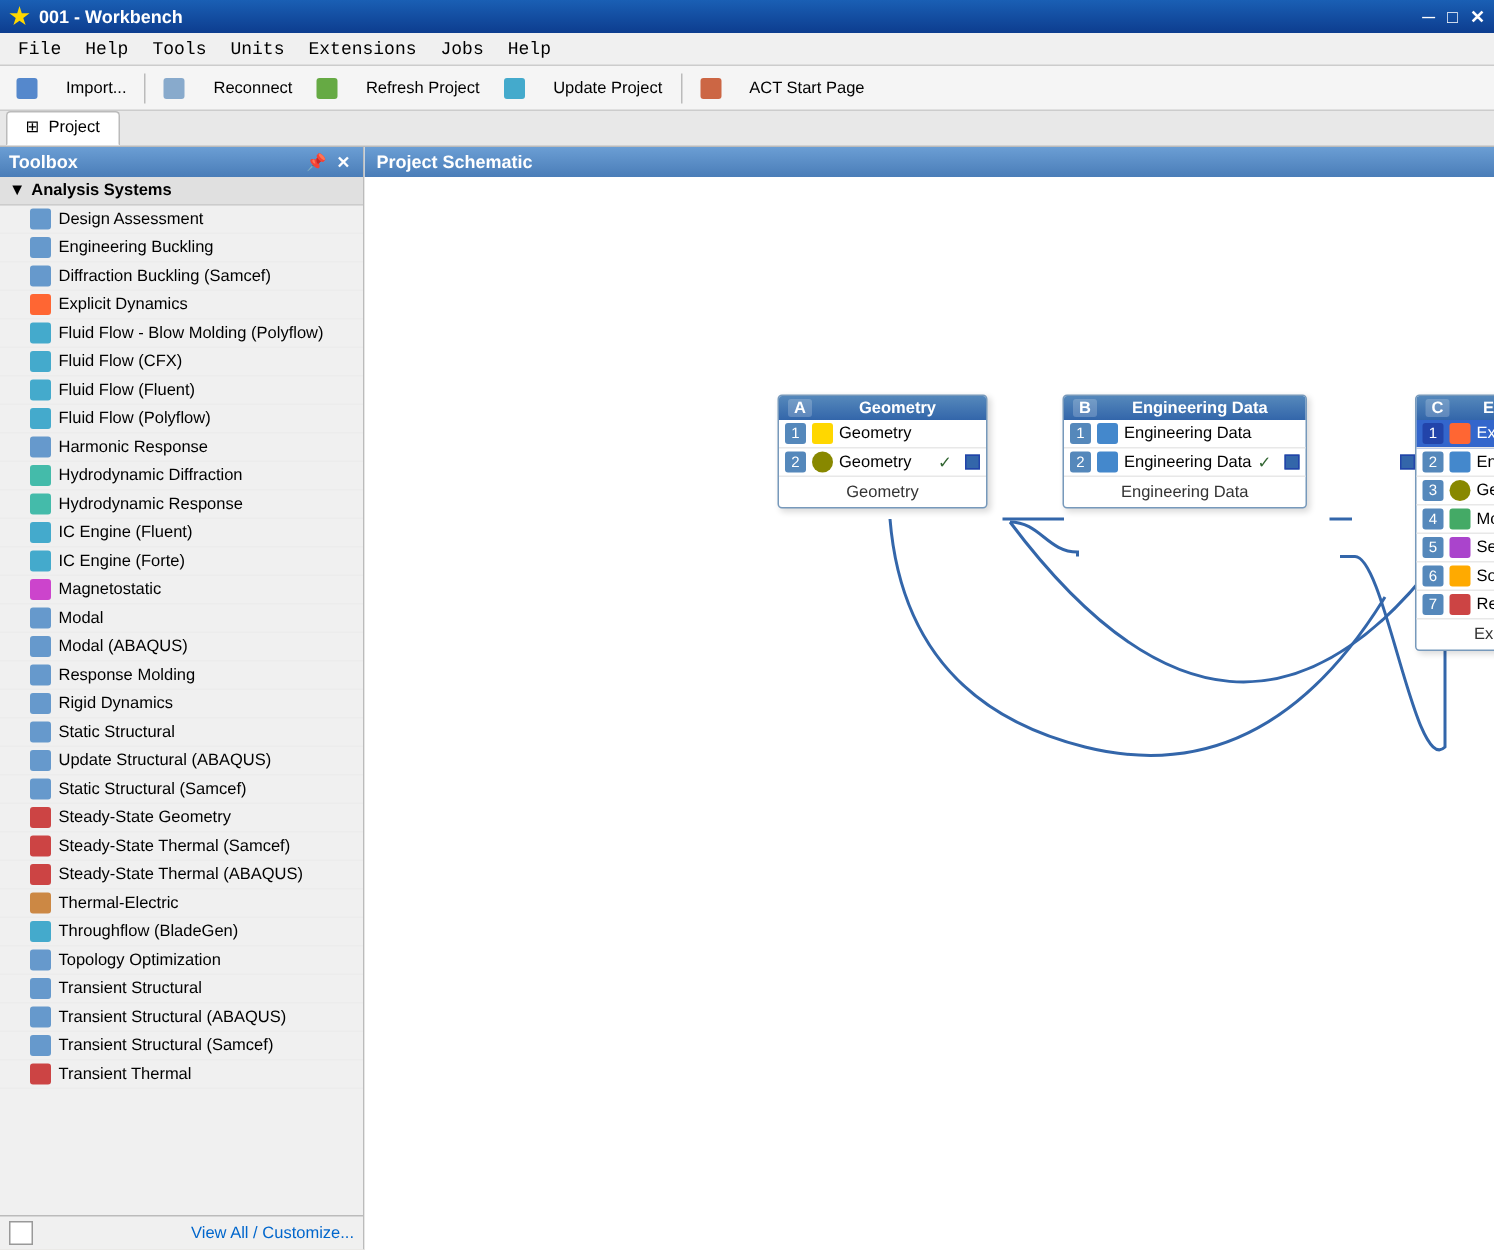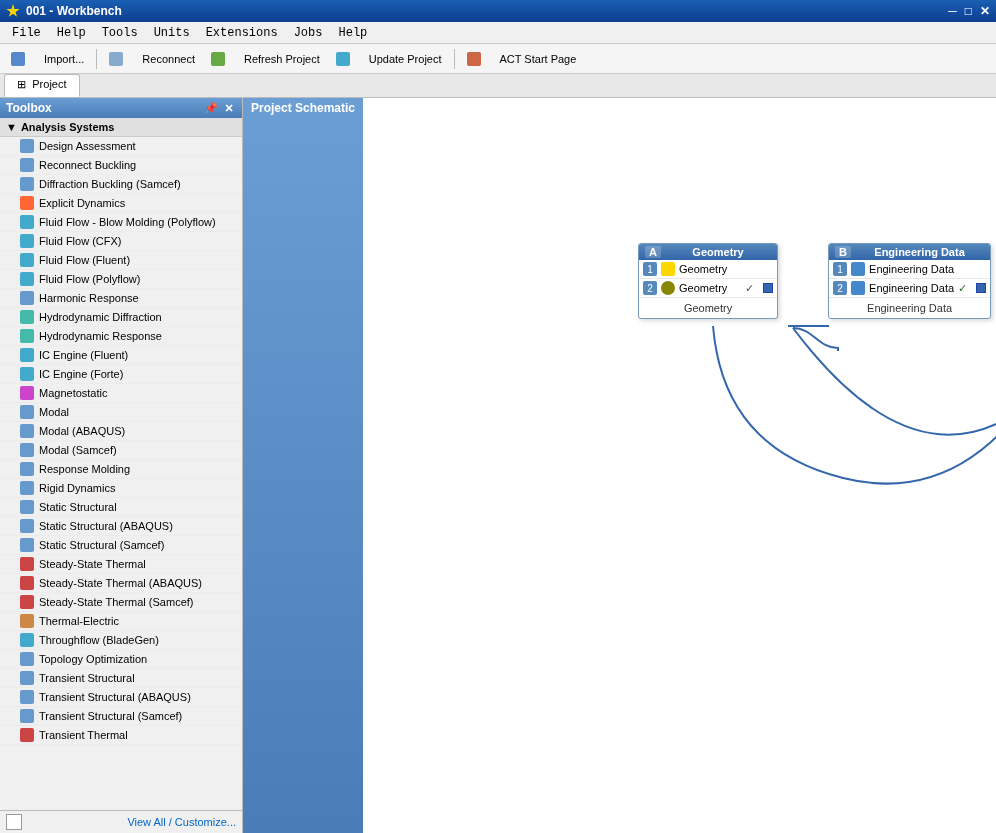--- a/index.html
+++ b/index.html
@@ -145,21 +145,21 @@
       justify-content: space-between;
     }
     #toolbox-footer input {
       width: 16px; height: 16px; border: 1px solid #999; background: white;
     }
 
     
     #schematic-panel {
       flex: 1;
       display: flex;
-      flex-direction: row;
+      flex-direction: column;
       background: white;
       overflow: hidden;
     }
     #schematic-header {
       background: linear-gradient(to bottom, #6b9ed4, #4a7db8);
       color: white;
       padding: 3px 8px;
       font-size: 12px;
       font-weight: bold;
     }
@@ -331,21 +331,21 @@
         <span>▼</span>
         <span>Analysis Systems</span>
       </div>
 
       <div class="toolbox-item">
         <div class="item-icon" style="background:#6699cc;"></div>
         <span>Design Assessment</span>
       </div>
       <div class="toolbox-item">
         <div class="item-icon" style="background:#6699cc;"></div>
-        <span>Reconnect Buckling</span>
+        <span>Engineering Buckling</span>
       </div>
       <div class="toolbox-item">
         <div class="item-icon" style="background:#6699cc;"></div>
         <span>Diffraction Buckling (Samcef)</span>
       </div>
       <div class="toolbox-item">
         <div class="item-icon" style="background:#ff6633;"></div>
         <span>Explicit Dynamics</span>
       </div>
       <div class="toolbox-item">
@@ -391,53 +391,49 @@
       <div class="toolbox-item">
         <div class="item-icon" style="background:#6699cc;"></div>
         <span>Modal</span>
       </div>
       <div class="toolbox-item">
         <div class="item-icon" style="background:#6699cc;"></div>
         <span>Modal (ABAQUS)</span>
       </div>
       <div class="toolbox-item">
         <div class="item-icon" style="background:#6699cc;"></div>
-        <span>Modal (Samcef)</span>
-      </div>
-      <div class="toolbox-item">
-        <div class="item-icon" style="background:#6699cc;"></div>
         <span>Response Molding</span>
       </div>
       <div class="toolbox-item">
         <div class="item-icon" style="background:#6699cc;"></div>
         <span>Rigid Dynamics</span>
       </div>
       <div class="toolbox-item">
         <div class="item-icon" style="background:#6699cc;"></div>
         <span>Static Structural</span>
       </div>
       <div class="toolbox-item">
         <div class="item-icon" style="background:#6699cc;"></div>
-        <span>Static Structural (ABAQUS)</span>
+        <span>Update Structural (ABAQUS)</span>
       </div>
       <div class="toolbox-item">
         <div class="item-icon" style="background:#6699cc;"></div>
         <span>Static Structural (Samcef)</span>
       </div>
       <div class="toolbox-item">
         <div class="item-icon" style="background:#cc4444;"></div>
-        <span>Steady-State Thermal</span>
+        <span>Steady-State Geometry</span>
+      </div>
+      <div class="toolbox-item">
+        <div class="item-icon" style="background:#cc4444;"></div>
+        <span>Steady-State Thermal (Samcef)</span>
       </div>
       <div class="toolbox-item">
         <div class="item-icon" style="background:#cc4444;"></div>
         <span>Steady-State Thermal (ABAQUS)</span>
-      </div>
-      <div class="toolbox-item">
-        <div class="item-icon" style="background:#cc4444;"></div>
-        <span>Steady-State Thermal (Samcef)</span>
       </div>
       <div class="toolbox-item">
         <div class="item-icon" style="background:#cc8844;"></div>
         <span>Thermal-Electric</span>
       </div>
       <div class="toolbox-item">
         <div class="item-icon" style="background:#44aacc;"></div>
         <span>Throughflow (BladeGen)</span>
       </div>
       <div class="toolbox-item">

